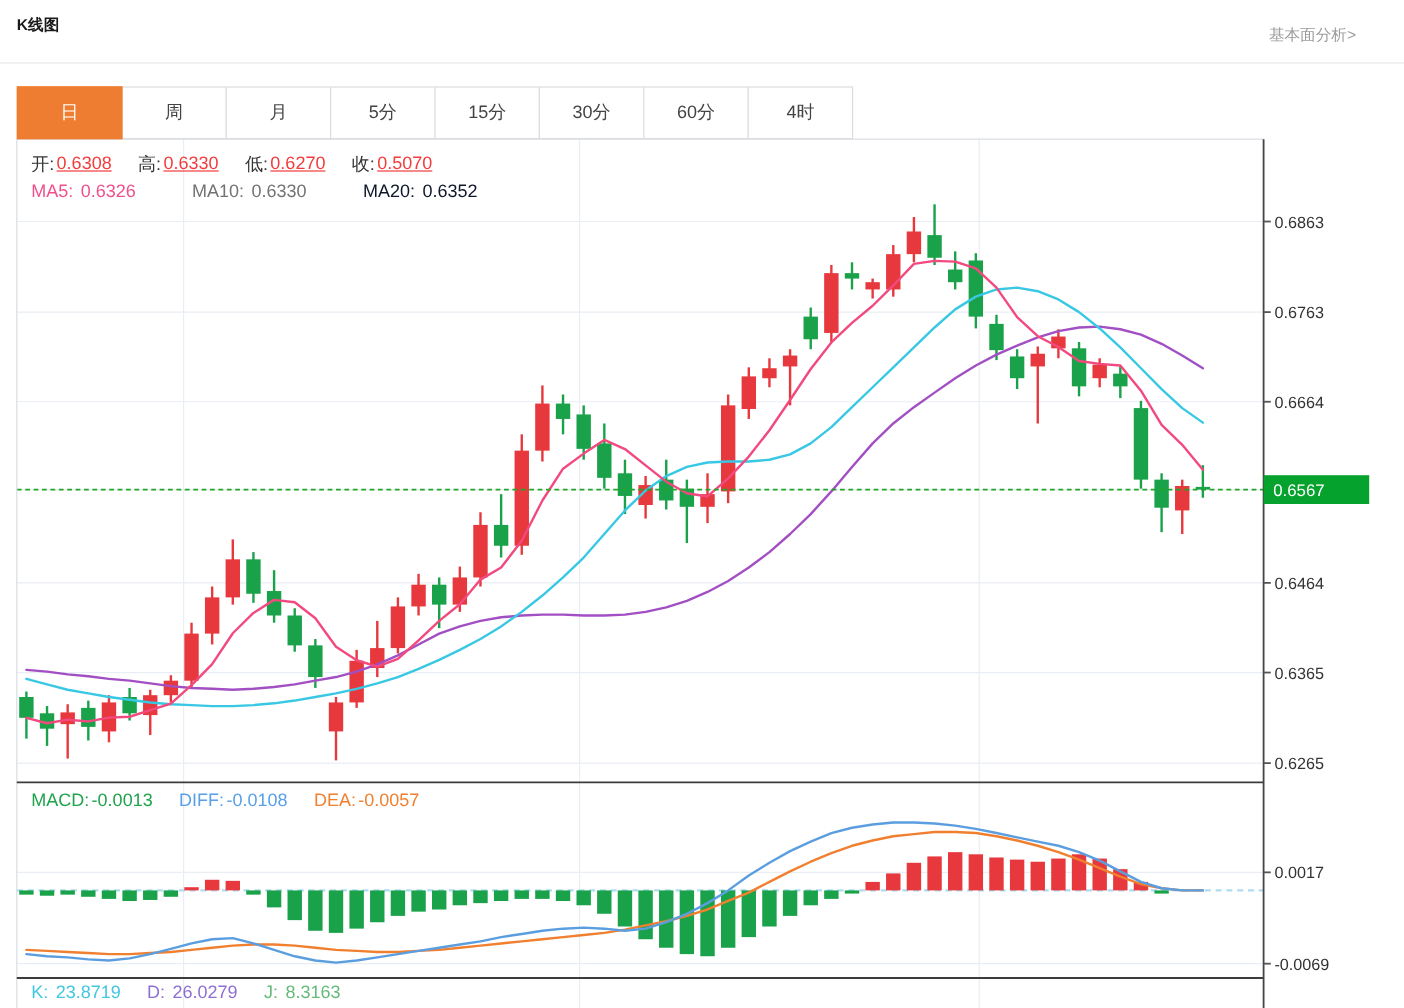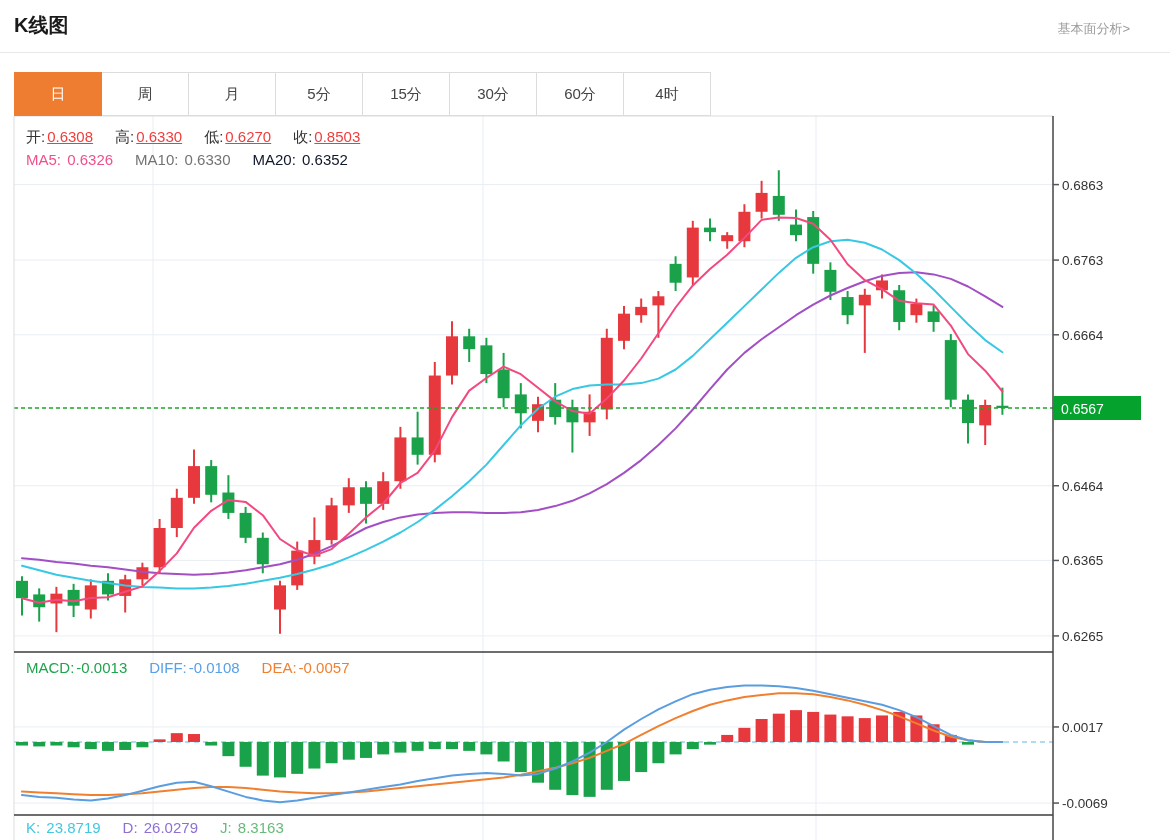--- a/index.html
+++ b/index.html
@@ -1,38 +1,38 @@
 <!DOCTYPE html>
 <html><head>
 <meta charset="utf-8">
 <style>
   * { margin:0; padding:0; box-sizing:border-box; }
   html,body { width:1170px; height:840px; overflow:hidden; background:#fff;
     font-family:"Liberation Sans","DejaVu Sans",sans-serif; }
   .page { position:relative; width:1170px; height:840px; background:#fff; }
 
-  .hdr-title { position:absolute; left:14px; top:12px; font-size:20px; font-weight:700; color:#1a1a1a; }
+  .hdr-title { position:absolute; left:14px; top:12px; font-size:13px; font-weight:700; color:#1a1a1a; }
   .hdr-link  { position:absolute; right:40px; top:20px; font-size:13px; color:#9b9b9b; cursor:pointer; }
   .hdr-rule  { position:absolute; left:0; top:52px; width:1170px; height:1px; background:#e8e8e8; }
 
   .tabs { position:absolute; left:14px; top:72px; display:flex; }
   .tab  { width:88px; height:44px; line-height:42px; text-align:center; font-size:15px; color:#444;
           background:#fff; border:1px solid #dcdcdc; margin-left:-1px; cursor:pointer; }
   .tab:first-child { margin-left:0; }
   .tab.active { background:#ee7d31; border-color:#ee7d31; color:#fff; position:relative; z-index:2; }
 
   svg.chart { position:absolute; left:0; top:0; width:1170px; height:840px; }
 
   .txtrow { position:absolute; display:flex; align-items:center; font-size:15px; z-index:5; white-space:nowrap; }
   .txtrow .lbl { margin-right:2px; }
   .txtrow .grp { display:flex; margin-right:22px; }
   .row-ohlc { left:26px; top:128px; }
   .row-ohlc .lbl { color:#333; }
   .row-ohlc .val { color:#f23c3c;text-decoration:underline; }
-  .row-ma   { left:26px; top:151px; }
+  .row-ma   { left:26px; top:151px;gap:25px; }
   .row-macd { left:26px; top:659px; }
   .row-kdj  { left:26px; top:819px; }
 </style>
 </head>
 <body>
 
 <div class="page">
 
   <div class="hdr-title">K线图</div>
   <div class="hdr-link">基本面分析&gt;</div>
@@ -280,21 +280,21 @@
     <span class="grp">
         <span class="lbl">高:</span>
         <span class="val">0.6330</span>
       </span>
     <span class="grp">
         <span class="lbl">低:</span>
         <span class="val">0.6270</span>
       </span>
     <span class="grp">
         <span class="lbl">收:</span>
-        <span class="val">0.8503</span>
+        <span class="val">0.5070</span>
       </span>
   </div>
 
   <div class="txtrow row-ma">
     <span class="grp" style="color:#f0508c"><span class="lbl">MA5:</span>&nbsp;<span>0.6326</span></span>
     <span class="grp" style="color:#737373"><span class="lbl">MA10:</span>&nbsp;<span>0.6330</span></span>
     <span class="grp" style="color:#0f172a"><span class="lbl">MA20:</span>&nbsp;<span>0.6352</span></span>
   </div>
 
   <div class="txtrow row-macd">

